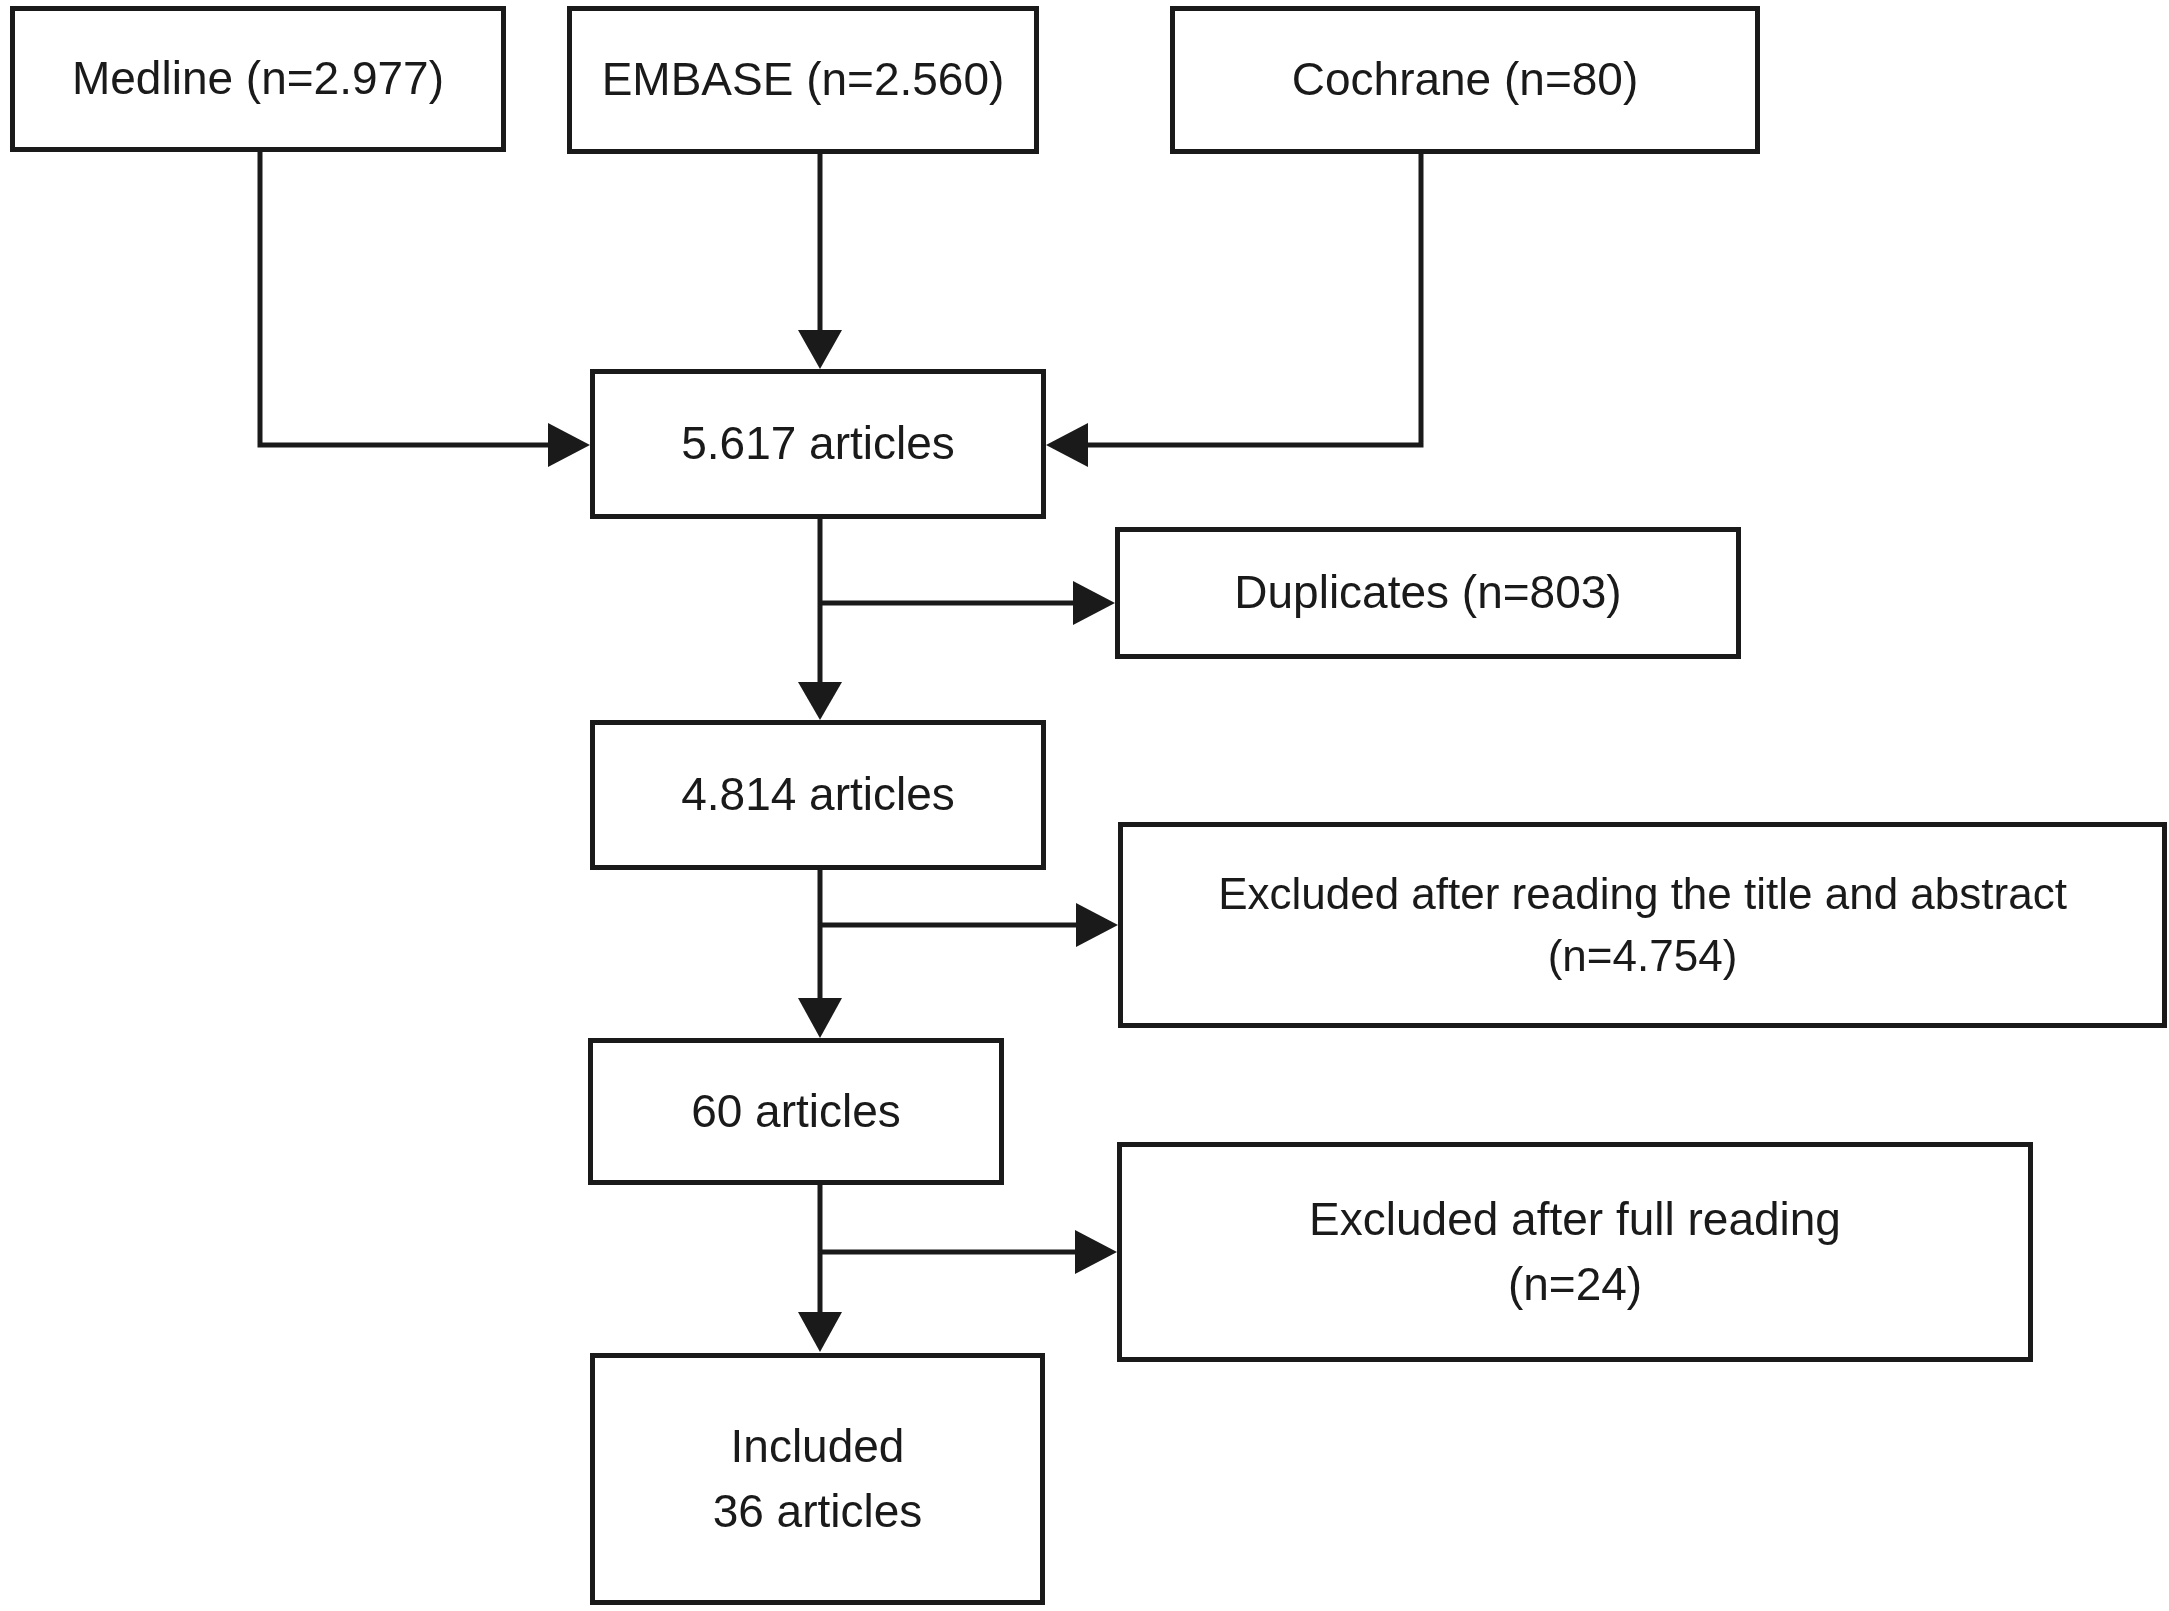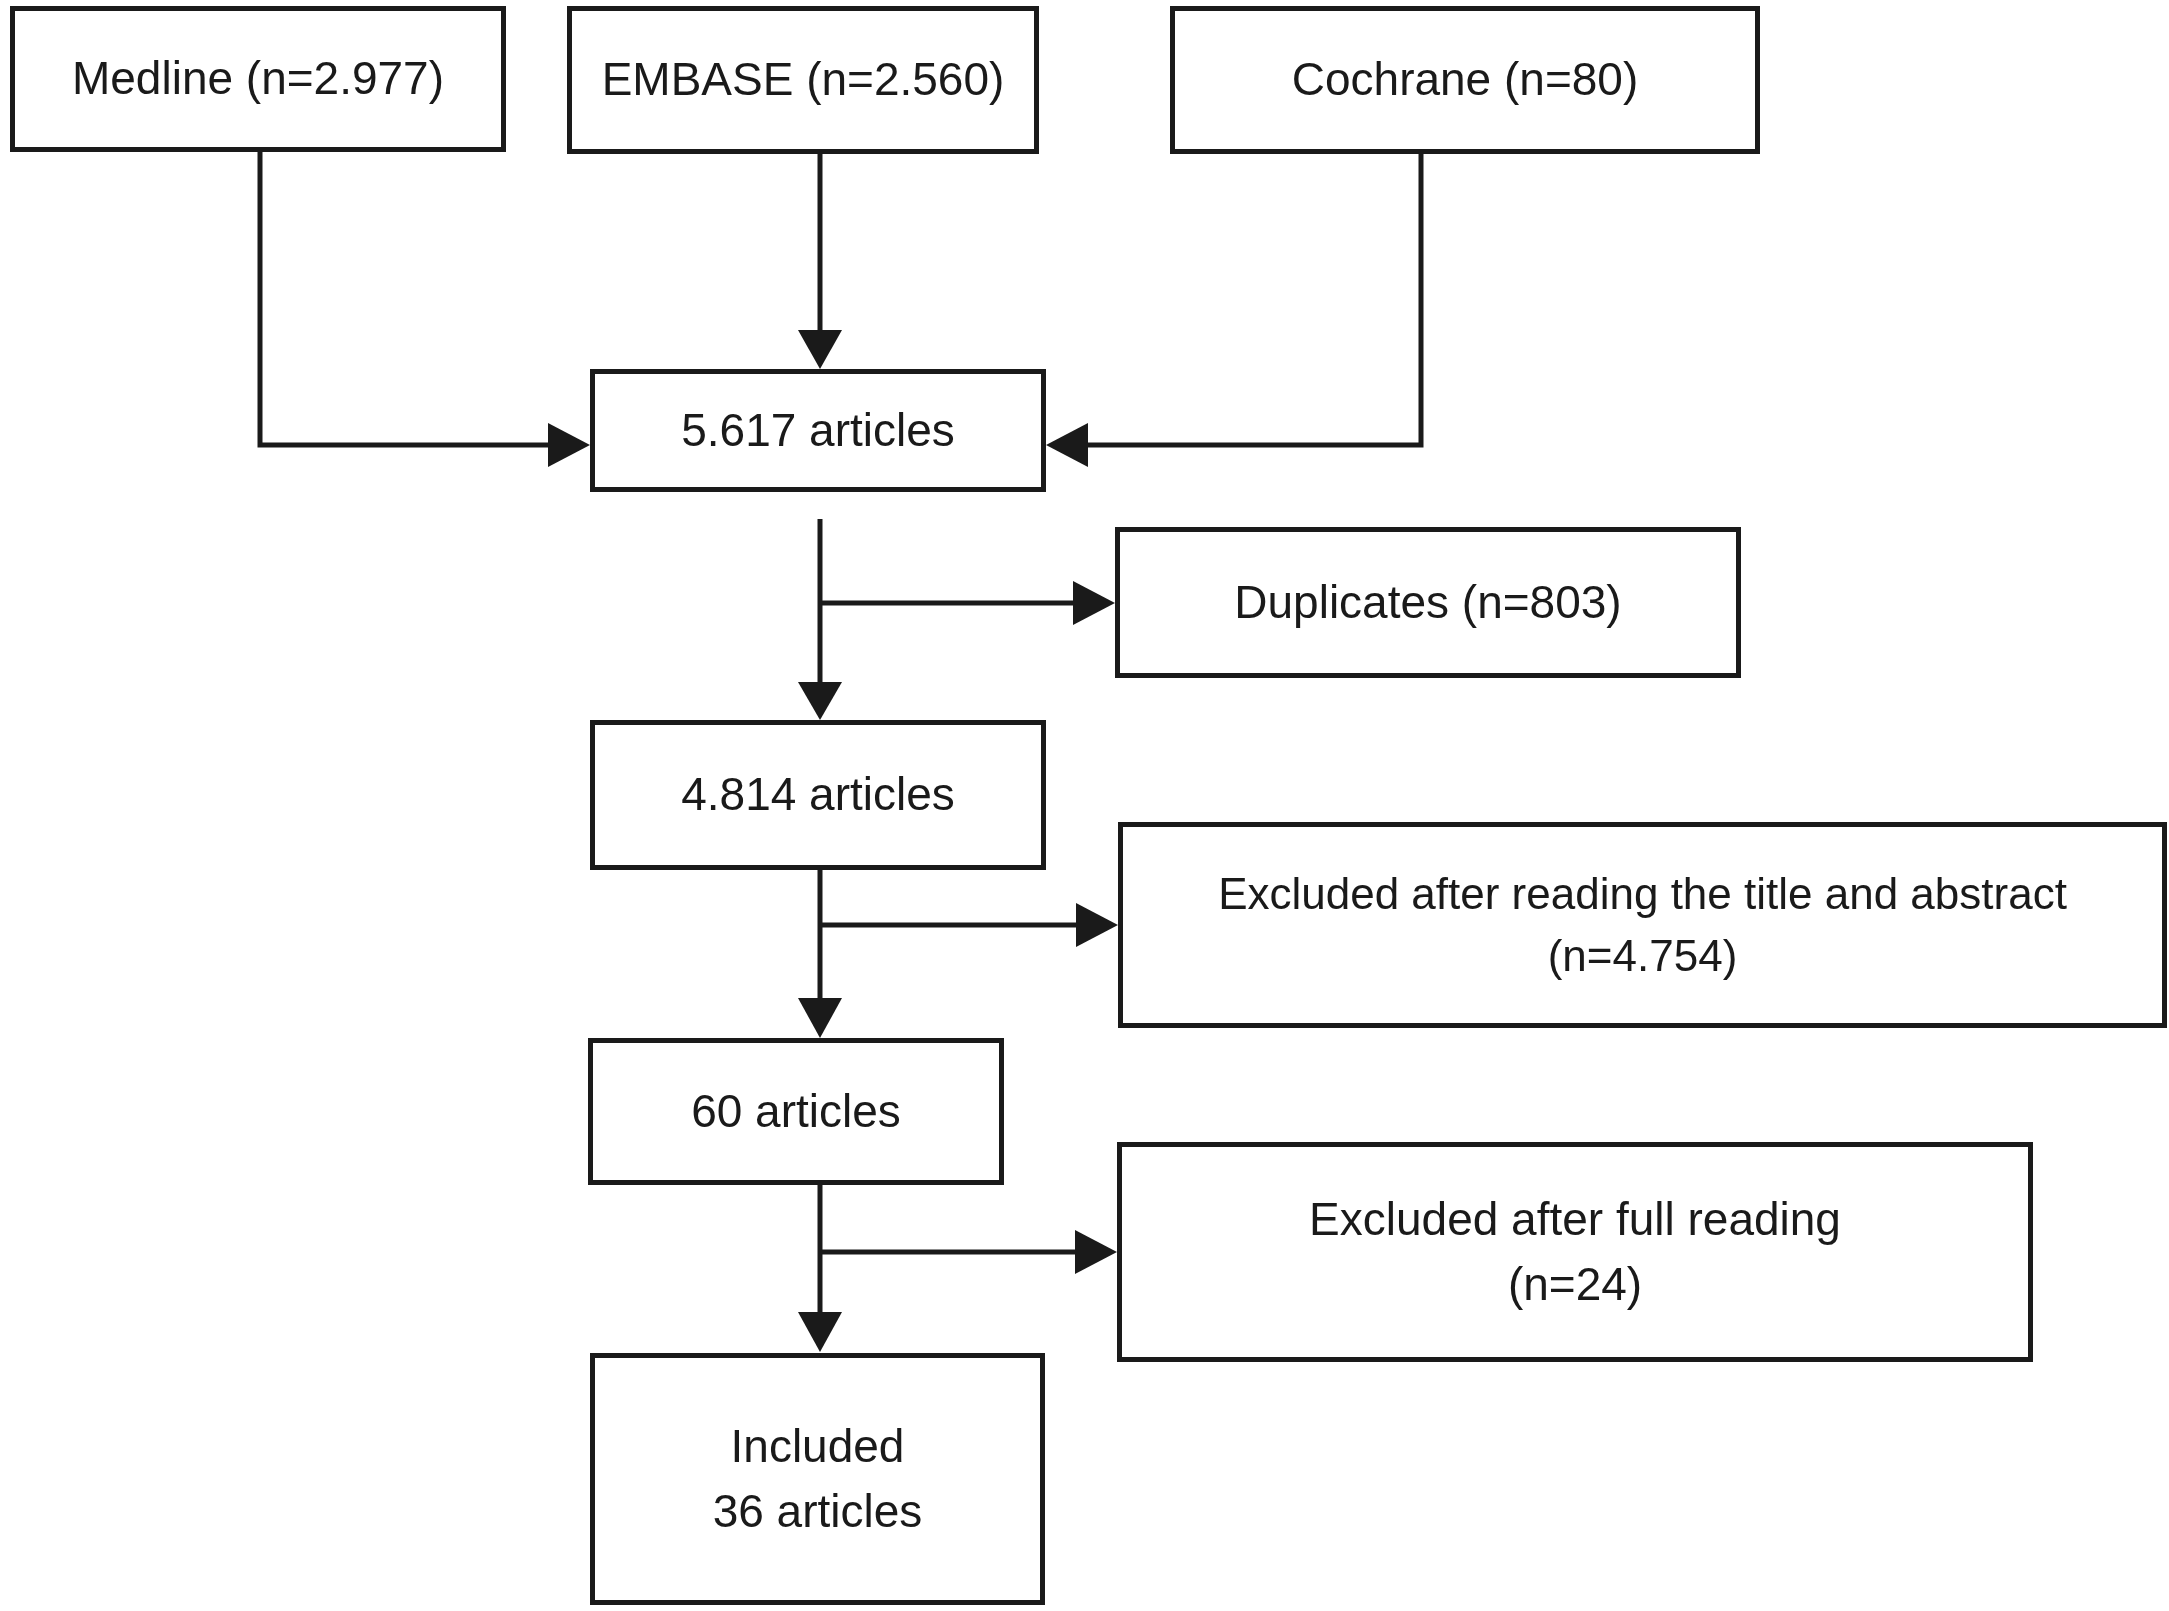--- a/index.html
+++ b/index.html
@@ -109,25 +109,25 @@
   </div>
 
   <div class="box" style="left:567px; top:6px; width:472px; height:148px;">
     <span class="line">EMBASE (n=2.560)</span>
   </div>
 
   <div class="box" style="left:1170px; top:6px; width:590px; height:148px;">
     <span class="line">Cochrane (n=80)</span>
   </div>
 
-  <div class="box" style="left:590px; top:369px; width:456px; height:123px;">
+  <div class="box" style="left:590px; top:369px; width:456px; height:150px;">
     <span class="line">5.617 articles</span>
   </div>
 
-  <div class="box" style="left:1115px; top:527px; width:626px; height:151px;">
+  <div class="box" style="left:1115px; top:527px; width:626px; height:132px;">
     <span class="line">Duplicates (n=803)</span>
   </div>
 
   <div class="box" style="left:590px; top:720px; width:456px; height:150px;">
     <span class="line">4.814 articles</span>
   </div>
 
   <div class="box small" style="left:1118px; top:822px; width:1049px; height:206px;">
     <span class="line">Excluded after reading the title and abstract</span>
     <span class="line">(n=4.754)</span>

